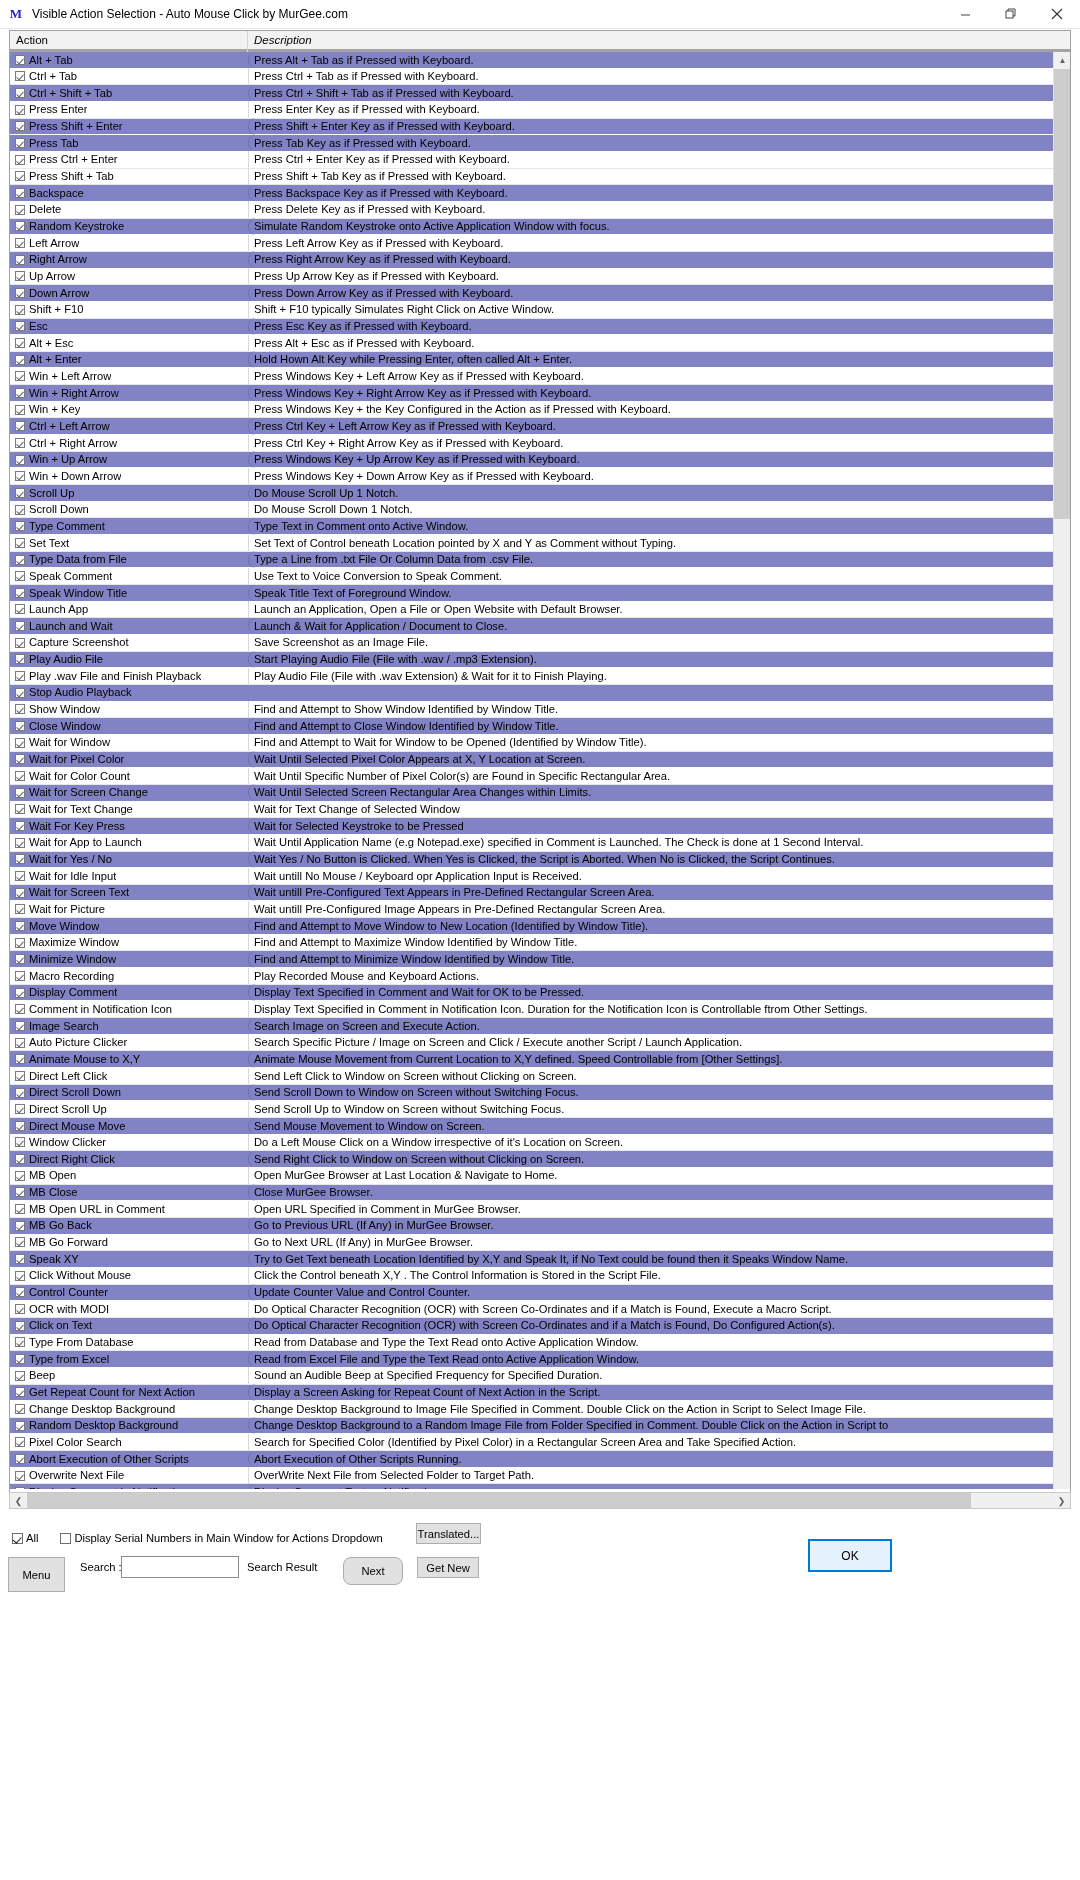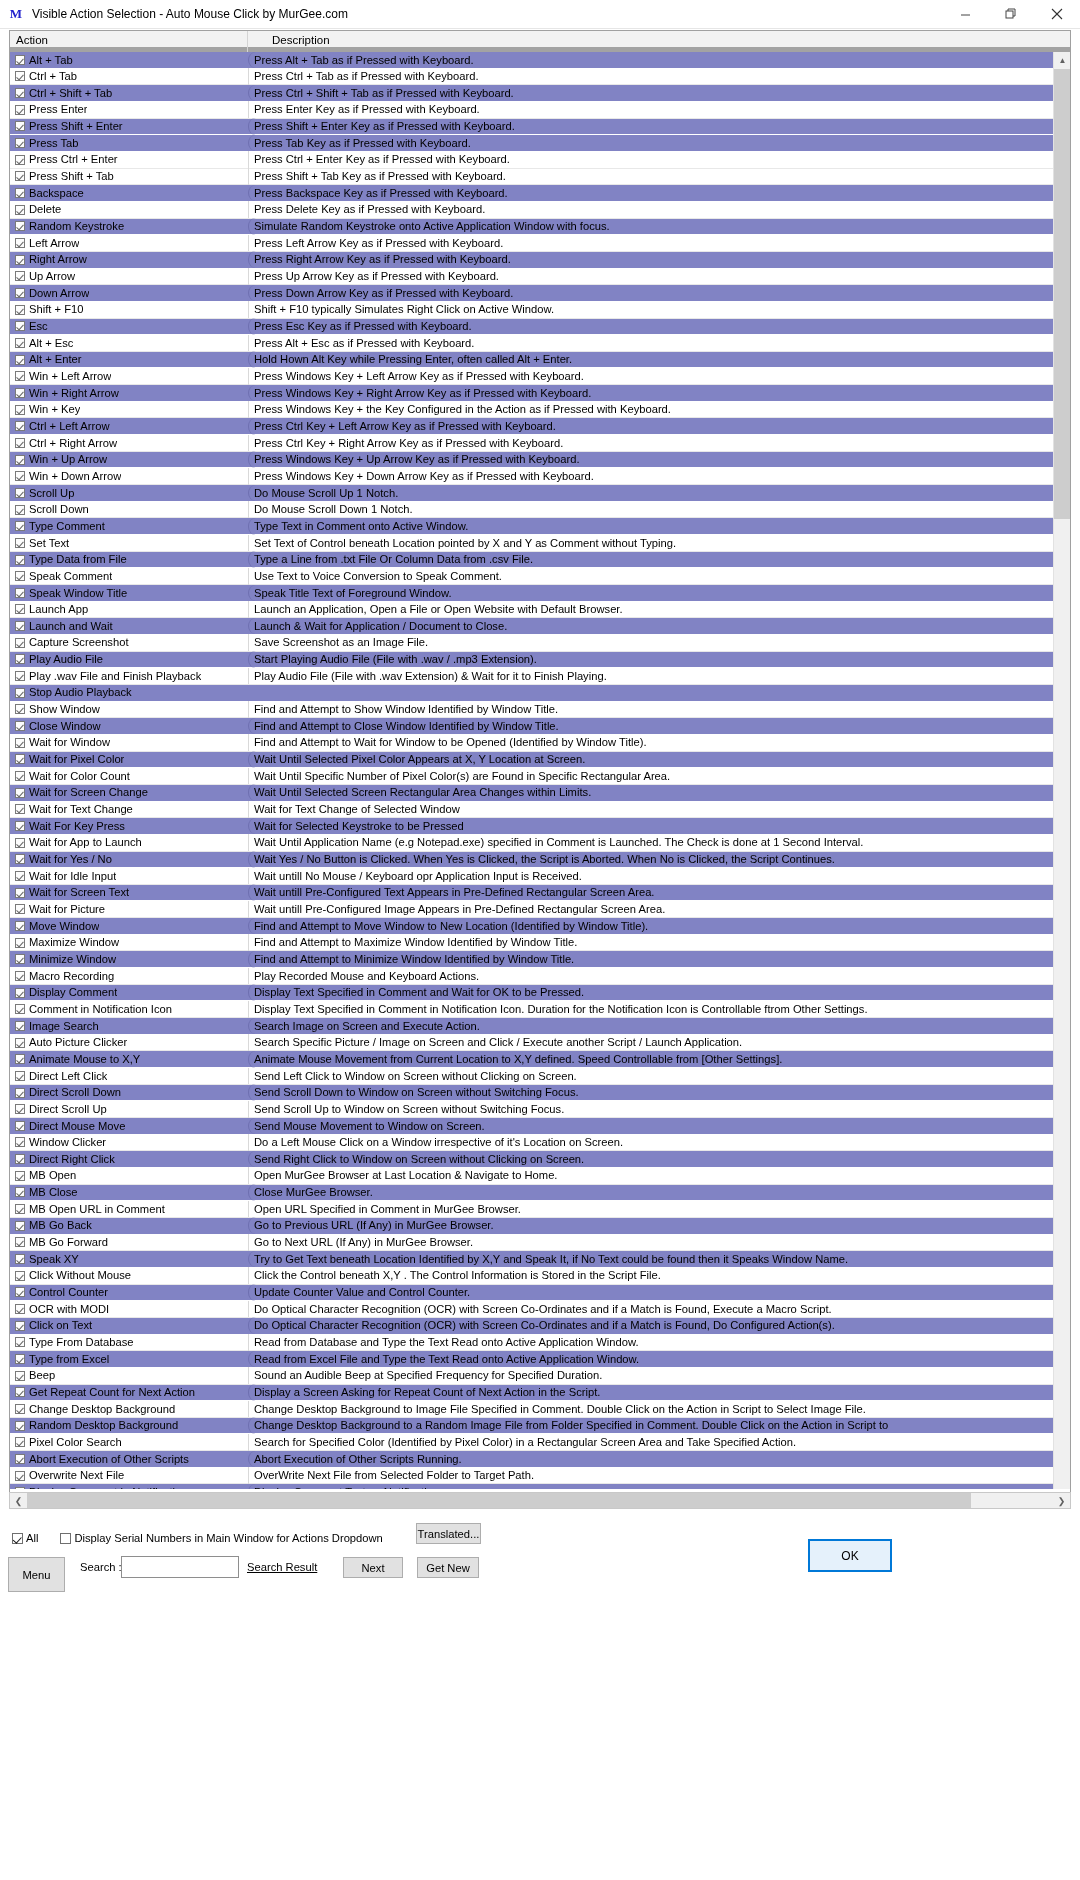--- a/index.html
+++ b/index.html
@@ -70,36 +70,35 @@
     border: 1px solid #a0a0a0;
     background: #ffffff;
     box-sizing: border-box;
     overflow: hidden;
   }
 
   .header-row {
     display: flex;
     height: 21px;
     background: #f2f2f2;
-    border-bottom: 5px solid #a3a3a3;
-    box-sizing: border-box;
-    gap: 18px;
+    border-bottom: 3px solid #a3a3a3;
+    box-sizing: border-box;
   }
   .hcell {
     box-sizing: border-box;
     padding: 3px 0 0 6px;
     font-size: 11.5px;
     color: #000;
     border-right: 1px solid #d4d4d4;
     height: 21px;
     overflow: hidden;
     white-space: nowrap;
   }
   .hcell.action { width: 238px; }
-  .hcell.desc   { flex: 1; border-right: none; }
+  .hcell.desc   { flex: 1; border-right: none; font-style: italic; }
 
   .rows-viewport {
     position: relative;
     height: 1437px;
     overflow: hidden;
   }
 
   .row {
     display: flex;
     height: 16.66px;
@@ -313,28 +312,28 @@
     box-sizing: border-box;
     font-size: 11.2px;
     font-family: "Liberation Sans", sans-serif;
     padding: 0 3px;
   }
   .search-result-lbl {
     position: absolute;
     left: 247px;
     top: 47px;
     font-size: 11.2px;
-    text-decoration: underline;
   }
   .btn-next {
     position: absolute;
     left: 343px;
     top: 43px;
     width: 60px;
-    height: 21px;
+    height: 28px;
+    border-radius: 8px;
   }
   .btn-getnew {
     position: absolute;
     left: 417px;
     top: 43px;
     width: 62px;
     height: 21px;
   }
   .btn-ok {
     position: absolute;

